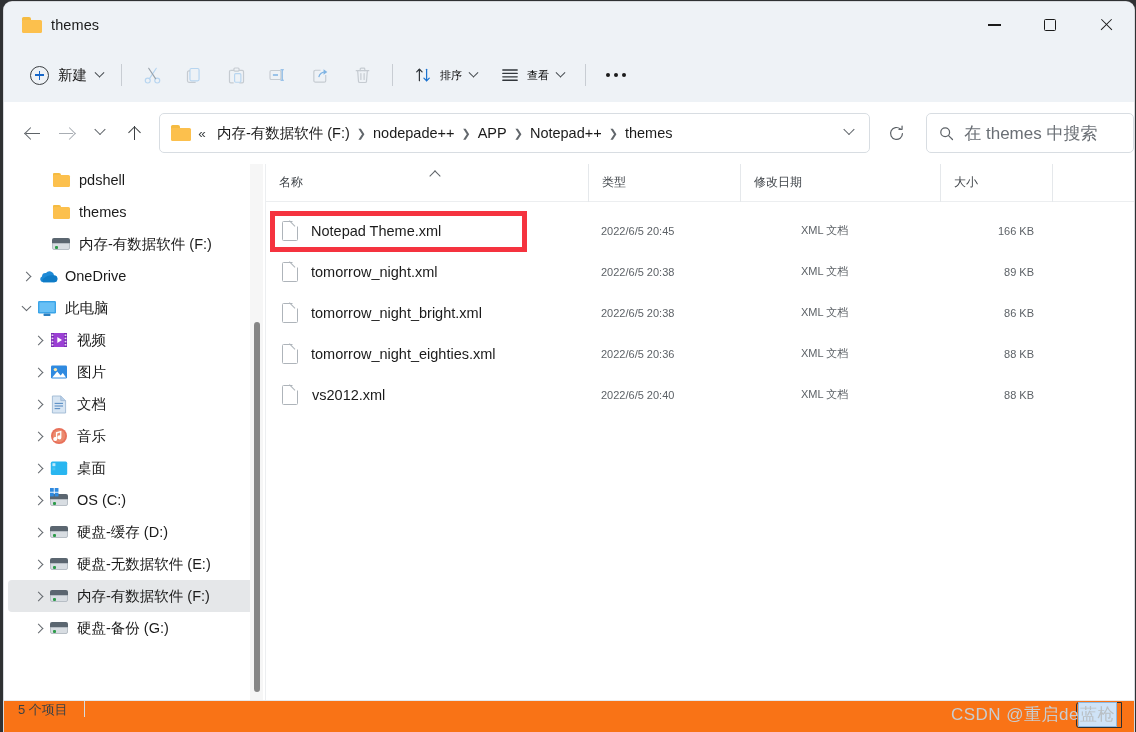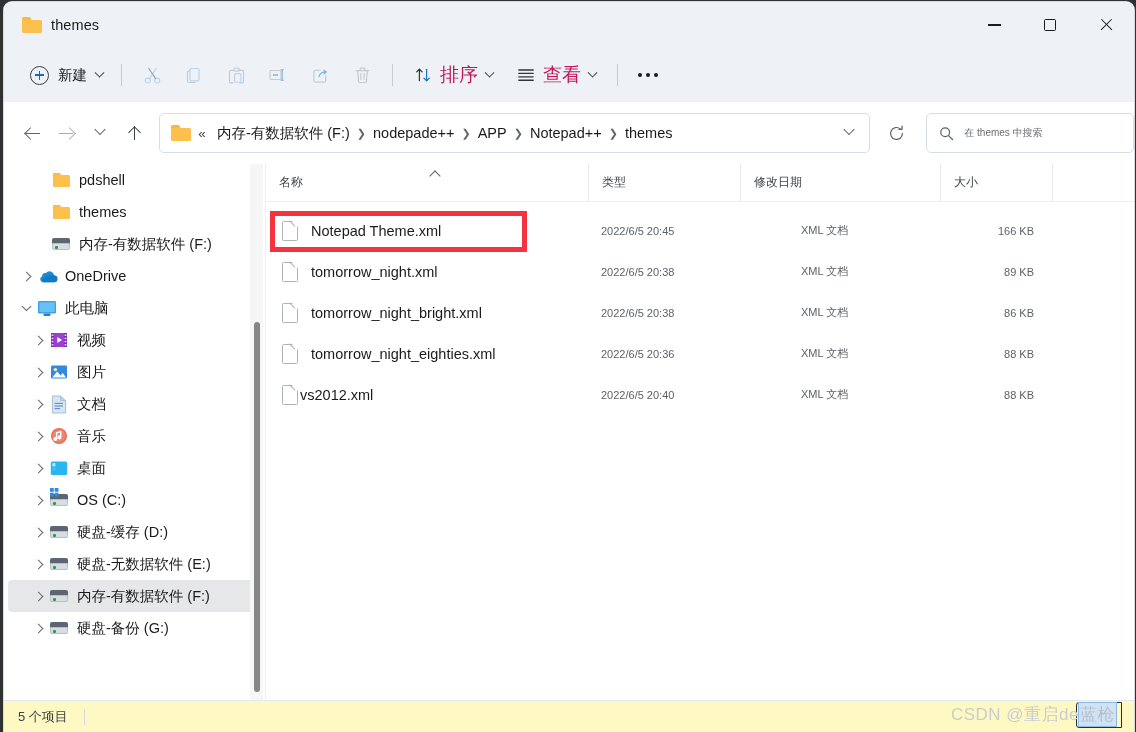--- a/index.html
+++ b/index.html
@@ -90,21 +90,21 @@
   .cmd-sep { width: 1px; height: 22px; background: #c8cdd3; margin: 0 9px; }
   .icon-btn {
     width: 40px; height: 36px;
     display: flex; align-items: center; justify-content: center;
     border-radius: 5px; margin: 0 1px;
   }
   .textcmd {
     display: flex; align-items: center; gap: 8px;
     height: 34px; padding: 0 9px; border-radius: 5px; margin: 0 3px;
   }
-  .textcmd .lbl { font-size: 19px; color: #be185d; }
+  .textcmd .lbl { font-size: 11px; color: #000000; }
   #ellipsis { display: flex; gap: 4px; align-items: center; }
   #ellipsis i { width: 4px; height: 4px; border-radius: 50%; background: #1b1b1b; display: block; }
 
   
   #addrrow {
     position: absolute; left: 0; top: 100px;
     width: 100%; height: 62px;
     background: #ffffff;
     display: flex; align-items: center;
   }
@@ -180,21 +180,21 @@
     display: flex; align-items: center; justify-content: center; flex: 0 0 auto;
   }
 
   #searchbox {
     margin-left: 12px;
     width: 218px; height: 40px;
     border: 1px solid #d8dde2; border-radius: 5px;
     background: #fff;
     display: flex; align-items: center; padding: 0 12px; gap: 10px;
   }
-  #searchbox .sph { font-size: 10px; color: #6a6f75; }
+  #searchbox .sph { font-size: 17px; color: #6a6f75; }
 
   
   #main {
     position: absolute; left: 0; top: 162px;
     width: 100%; height: 538px;
     display: flex;
   }
 
   
   #navpane {
@@ -305,23 +305,23 @@
     position: absolute;
     border: 5px solid #f5333f;
     pointer-events: none;
     z-index: 40;
   }
 
   
   #statusbar {
     position: absolute; left: 0; bottom: 0;
     width: 100%; height: 32px;
-    background: #fef9c3;
+    background: #f97316;
     border-top: 1px solid #e6e9ec;
-    display: flex; align-items: center;
+    display: flex; align-items: flex-start;
     padding-left: 14px;
   }
   #statusbar .st {
     font-size: 13px; color: #3d4246;
   }
   #st-sep { width:1px; height:16px; background:#d6dade; margin-left:16px; }
 
   
   #watermark {
     position: absolute; right: 18px; bottom: 6px;
@@ -797,21 +797,21 @@
           <div class="fcell" style="width:322px;padding-left:16px;gap:13px">
             <span class="doc-ico"></span>
             <span>tomorrow_night_eighties.xml</span>
           </div>
           <div class="fcell dim" style="width:200px;padding-left:13px">2022/6/5 20:36</div>
           <div class="fcell dim" style="width:152px;padding-left:13px">XML 文档</div>
           <div class="fcell dim" style="width:112px;justify-content:flex-end;padding-right:18px">88 KB</div>
         </div>
 
         <div class="frow">
-          <div class="fcell" style="width:322px;padding-left:16px;gap:2px">
+          <div class="fcell" style="width:322px;padding-left:16px;gap:14px">
             <span class="doc-ico"></span>
             <span>vs2012.xml</span>
           </div>
           <div class="fcell dim" style="width:200px;padding-left:13px">2022/6/5 20:40</div>
           <div class="fcell dim" style="width:152px;padding-left:13px">XML 文档</div>
           <div class="fcell dim" style="width:112px;justify-content:flex-end;padding-right:18px">88 KB</div>
         </div>
 
       </div>
 

